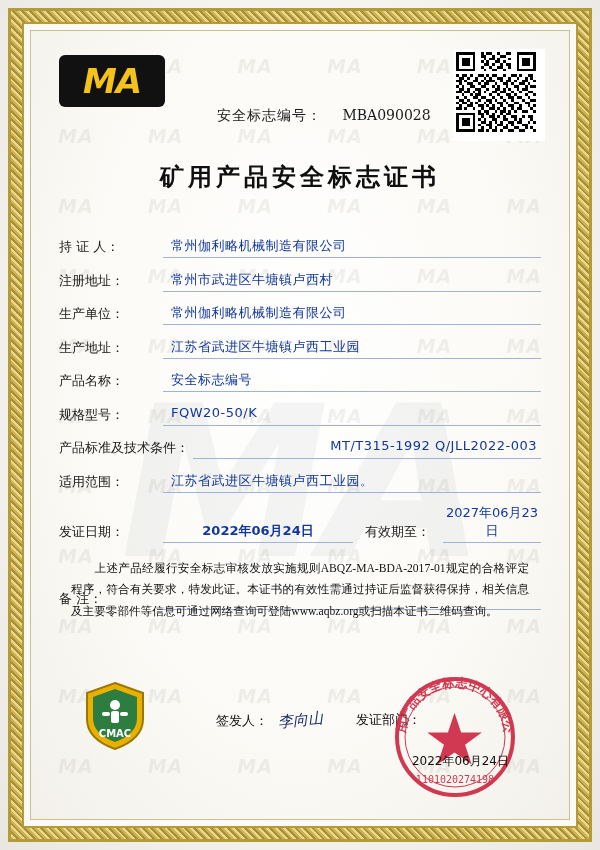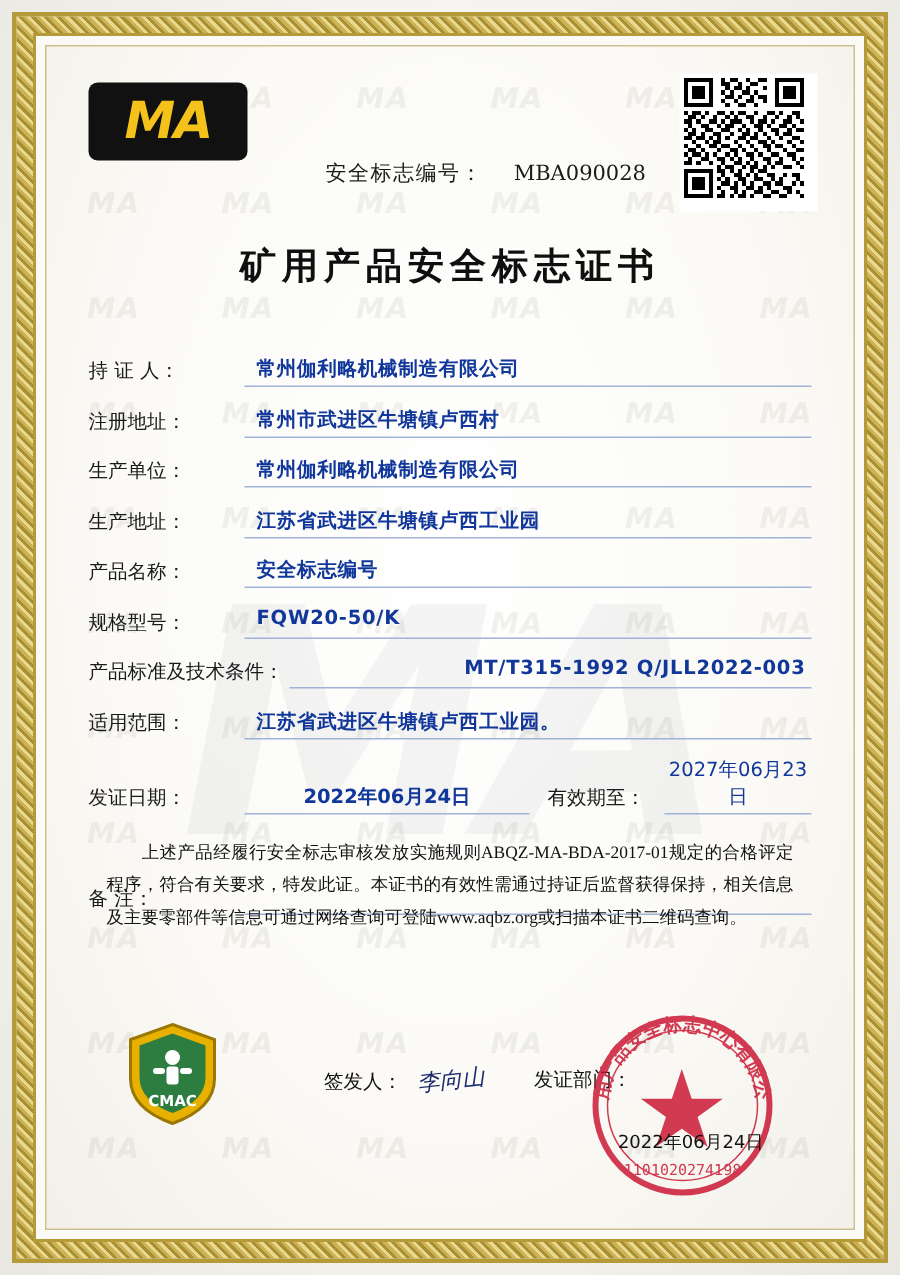--- a/index.html
+++ b/index.html
@@ -91,21 +91,21 @@
     position:absolute;left:28px;right:28px;top:205px;
   }
   .row{
     display:flex;align-items:flex-end;margin-bottom:11.5px;min-height:22px;
   }
   .row .lbl{
     width:104px;flex:0 0 104px;font-size:13px;color:#1a1a1a;letter-spacing:0px;
     padding-bottom:2px;
   }
   .row .val{
-    flex:1;font-size:13px;color:#11379a;font-weight:bold;
+    flex:1;font-size:13px;color:#11379a;font-weight:normal;
     padding:0 4px 2px 8px;
     border-bottom:1px solid #9fb2d8;
     min-height:18px;
     letter-spacing:.5px;
     font-family:"DejaVu Sans","Liberation Sans",sans-serif;
   }
   .row .val.center{text-align:right;}
   .row.split .val1{
     flex:0 0 190px;font-size:13px;color:#11379a;font-weight:bold;text-align:center;
     border-bottom:1px solid #9fb2d8;padding-bottom:2px;margin-right:12px;

